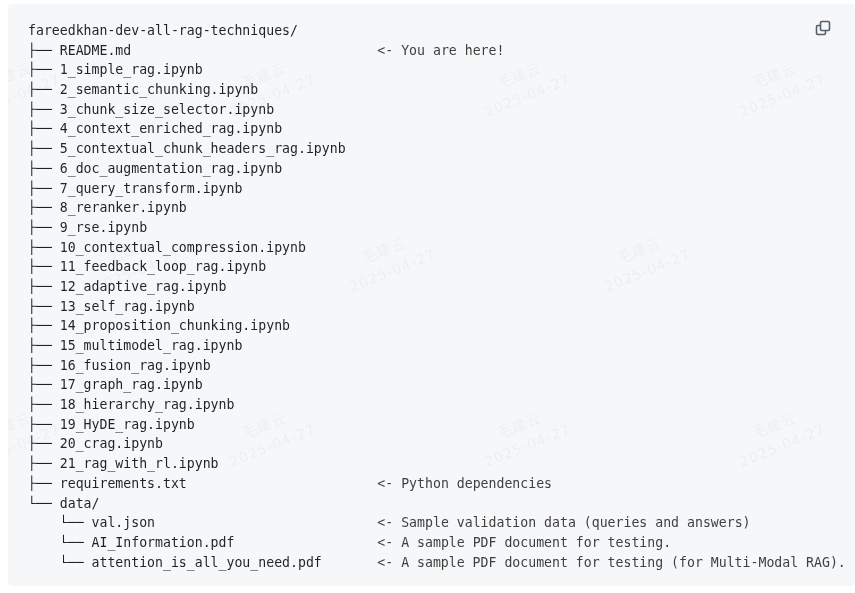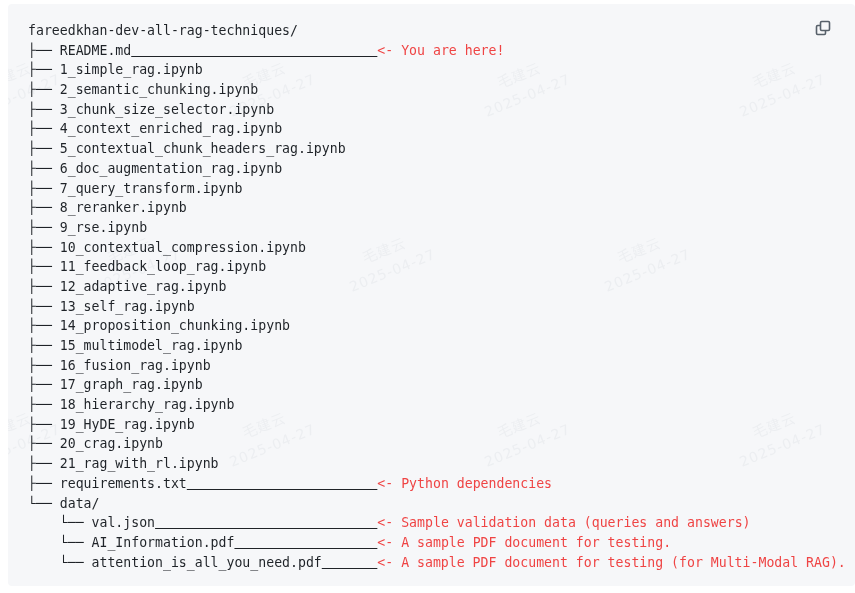--- a/index.html
+++ b/index.html
@@ -73,28 +73,27 @@
     font-size: 13.2px;
     line-height: 19.7px;
     color: #1f2328;
     white-space: pre;
     z-index: 2;
   }
   .tree-line {
     display: block;
     height: 19.7px;
     white-space: pre;
-    text-decoration: underline;
   }
   .tree-entry {
     display: inline-block;
   }
   .tree-comment {
     display: inline-block;
-    color: #ef4444;
+    color: #404040;
   }
 </style>
 </head>
 <body>
 
 <div id="code-panel">
 
   <div class="watermark-layer">
       <div class="watermark" style="left: -40px; top: 60px; color: rgb(236, 238, 241);">毛建云<br>2025-04-27</div>
       <div class="watermark" style="left: 215px; top: 60px; color: rgb(236, 238, 241);">毛建云<br>2025-04-27</div>

